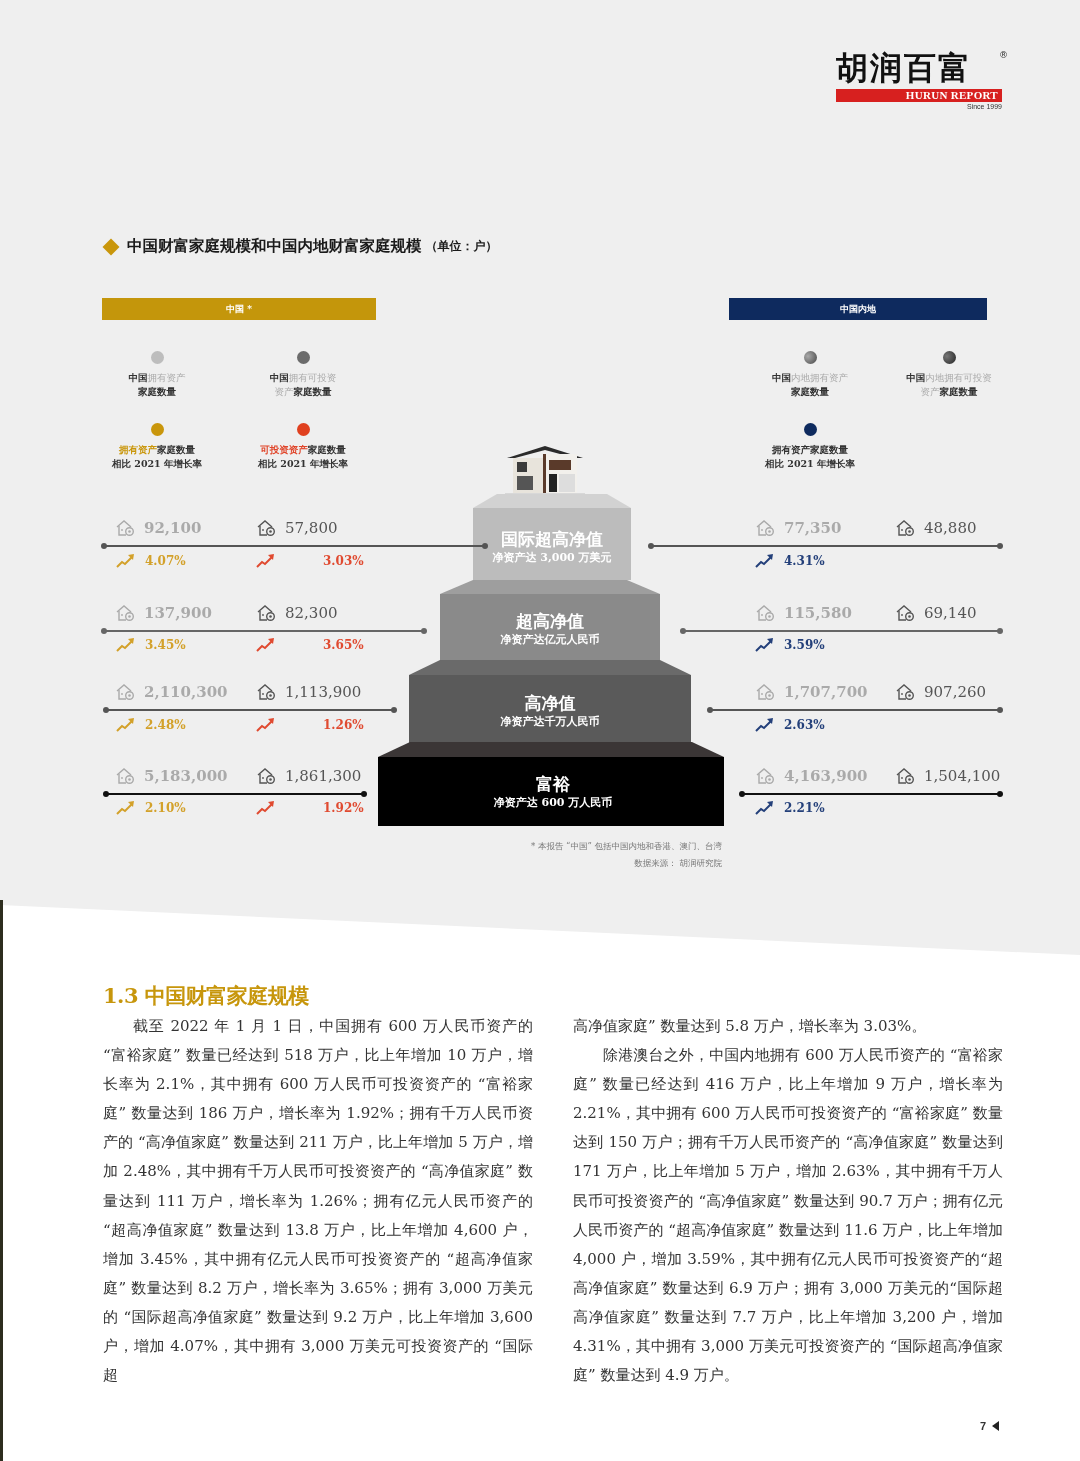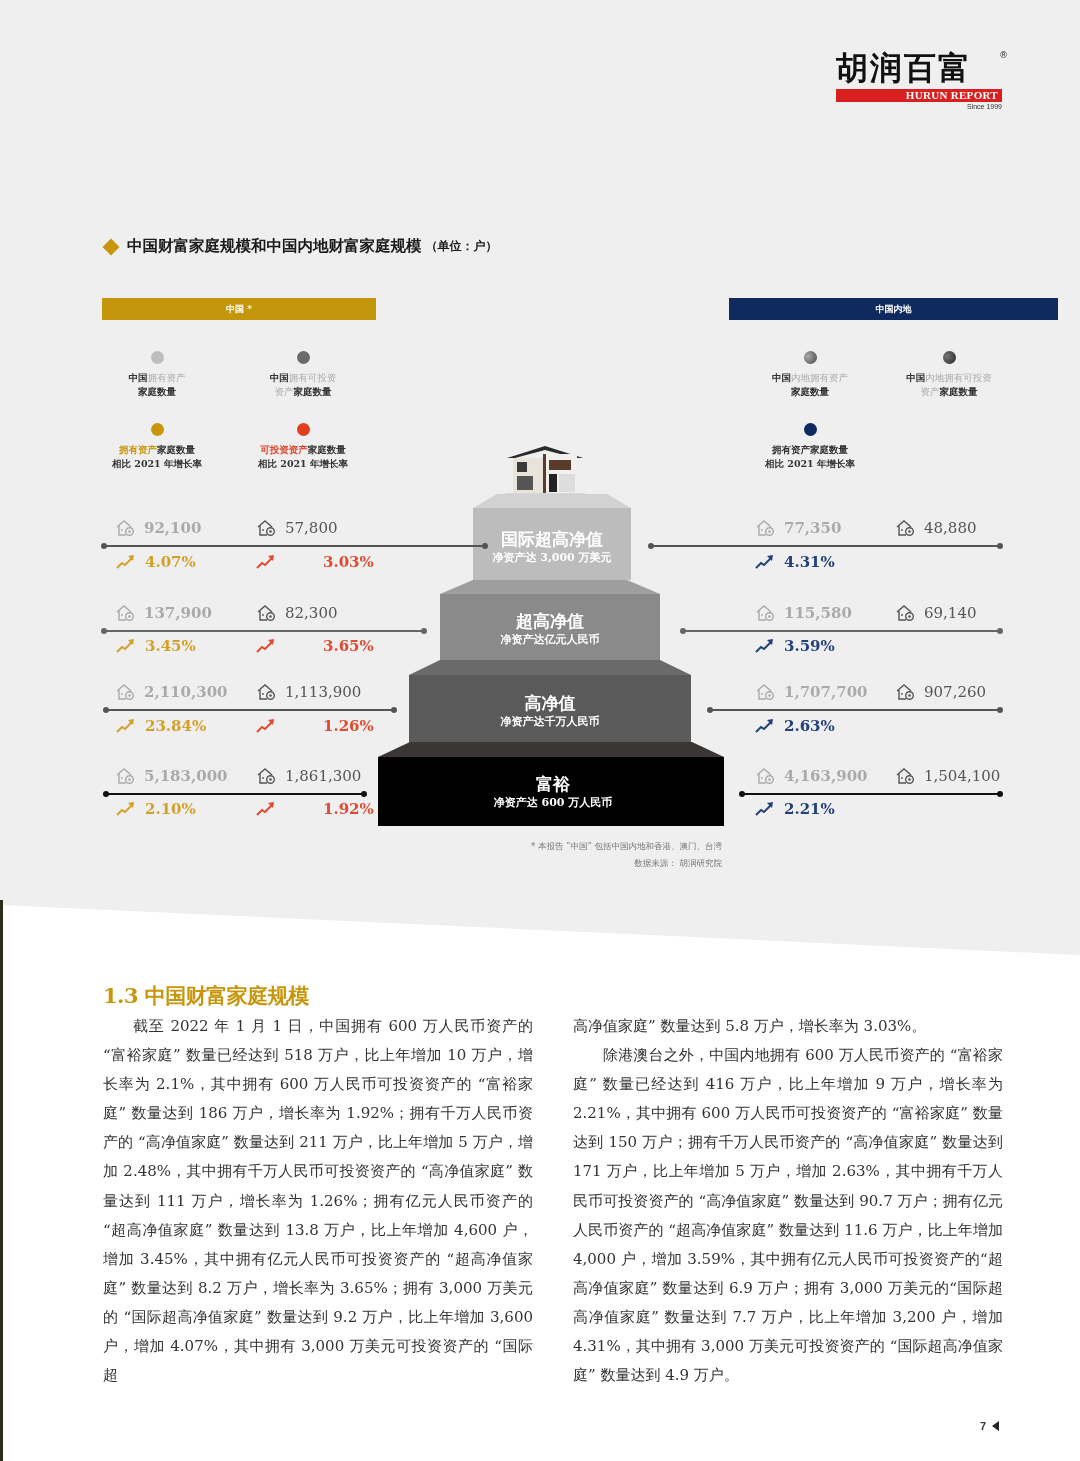--- a/index.html
+++ b/index.html
@@ -25,42 +25,42 @@
 
   
   .sec-title { position: absolute; left: 103px; top: 236px; display: flex; align-items: center; }
   .diamond { width: 12px; height: 12px; background: #c9960b; transform: rotate(45deg); margin-right: 10px; margin-left: 2px; }
   .sec-title-text { font-weight: bold; font-size: 15.5px; color: #1a1a1a; }
   .sec-title-unit { font-weight: bold; font-size: 12px; color: #1a1a1a; margin-left: 4px; }
 
   
   .region-bar { position: absolute; top: 298px; height: 22px; color: #fff; font-size: 9px; font-weight: bold; text-align: center; line-height: 22px; }
   .region-cn { left: 102px; width: 274px; background: #c4960b; }
-  .region-ml { left: 729px; width: 329px; background: #0e2a5e; }
+  .region-ml { left: 729px; width: 258px; background: #0e2a5e; }
 
   
   .legend { position: absolute; text-align: center; width: 140px; font-size: 9.5px; line-height: 14px; font-weight: bold; color: #333; }
   .legend .dot { width: 13px; height: 13px; border-radius: 50%; margin: 0 auto 7px; }
   .muted { color: #aaa; font-weight: normal; }
   .gold { color: #c9960b; }
   .red { color: #e0452a; }
 
   
   .row-line { position: absolute; height: 2px; background: #555; }
   .row-line::before, .row-line::after {
     content: ""; position: absolute; top: -2px; width: 6px; height: 6px; border-radius: 50%; background: inherit;
   }
   .row-line::before { left: -3px; }
   .row-line::after { right: -3px; }
 
   .val { position: absolute; display: flex; align-items: center; font-size: 15px; }
   .val .house { width: 20px; height: 18px; margin-right: 9px; }
   .val-light { color: #aaa; font-weight: bold; }
   .val-dark { color: #555; }
-  .pct { position: absolute; display: flex; align-items: center; font-size: 15px; font-weight: bold; }
+  .pct { position: absolute; display: flex; align-items: center; font-size: 12px; font-weight: bold; }
   .pct svg { width: 20px; height: 16px; margin-right: 9px; }
   .pct-gold { color: #d3a12a; }
   .pct-red { color: #e04a30; gap: 38px; }
   .pct-blue { color: #24407a; }
 
   
   .step { position: absolute; text-align: center; color: #fff; }
   .step-title { font-weight: bold; font-size: 17px; line-height: 22px; }
   .step-sub { font-size: 11px; font-weight: bold; line-height: 16px; }
 
@@ -310,21 +310,21 @@
 <div class="val val-dark" style="left:256px; top:683px;">
     <svg class="house">
       <use href="#house-coin"></use>
     </svg>
     <span>1,113,900</span>
   </div>
 <div class="pct pct-gold" style="left:116px; top:717px;">
     <svg>
       <use href="#trend-up"></use>
     </svg>
-    <span>23.84%</span>
+    <span>2.48%</span>
   </div>
 <div class="pct pct-red" style="left:256px; top:717px;">
     <svg>
       <use href="#trend-up"></use>
     </svg>
     <span>1.26%</span>
   </div>
 <div class="val val-light" style="left:755px; top:683px;">
     <svg class="house">
       <use href="#house-coin"></use>

